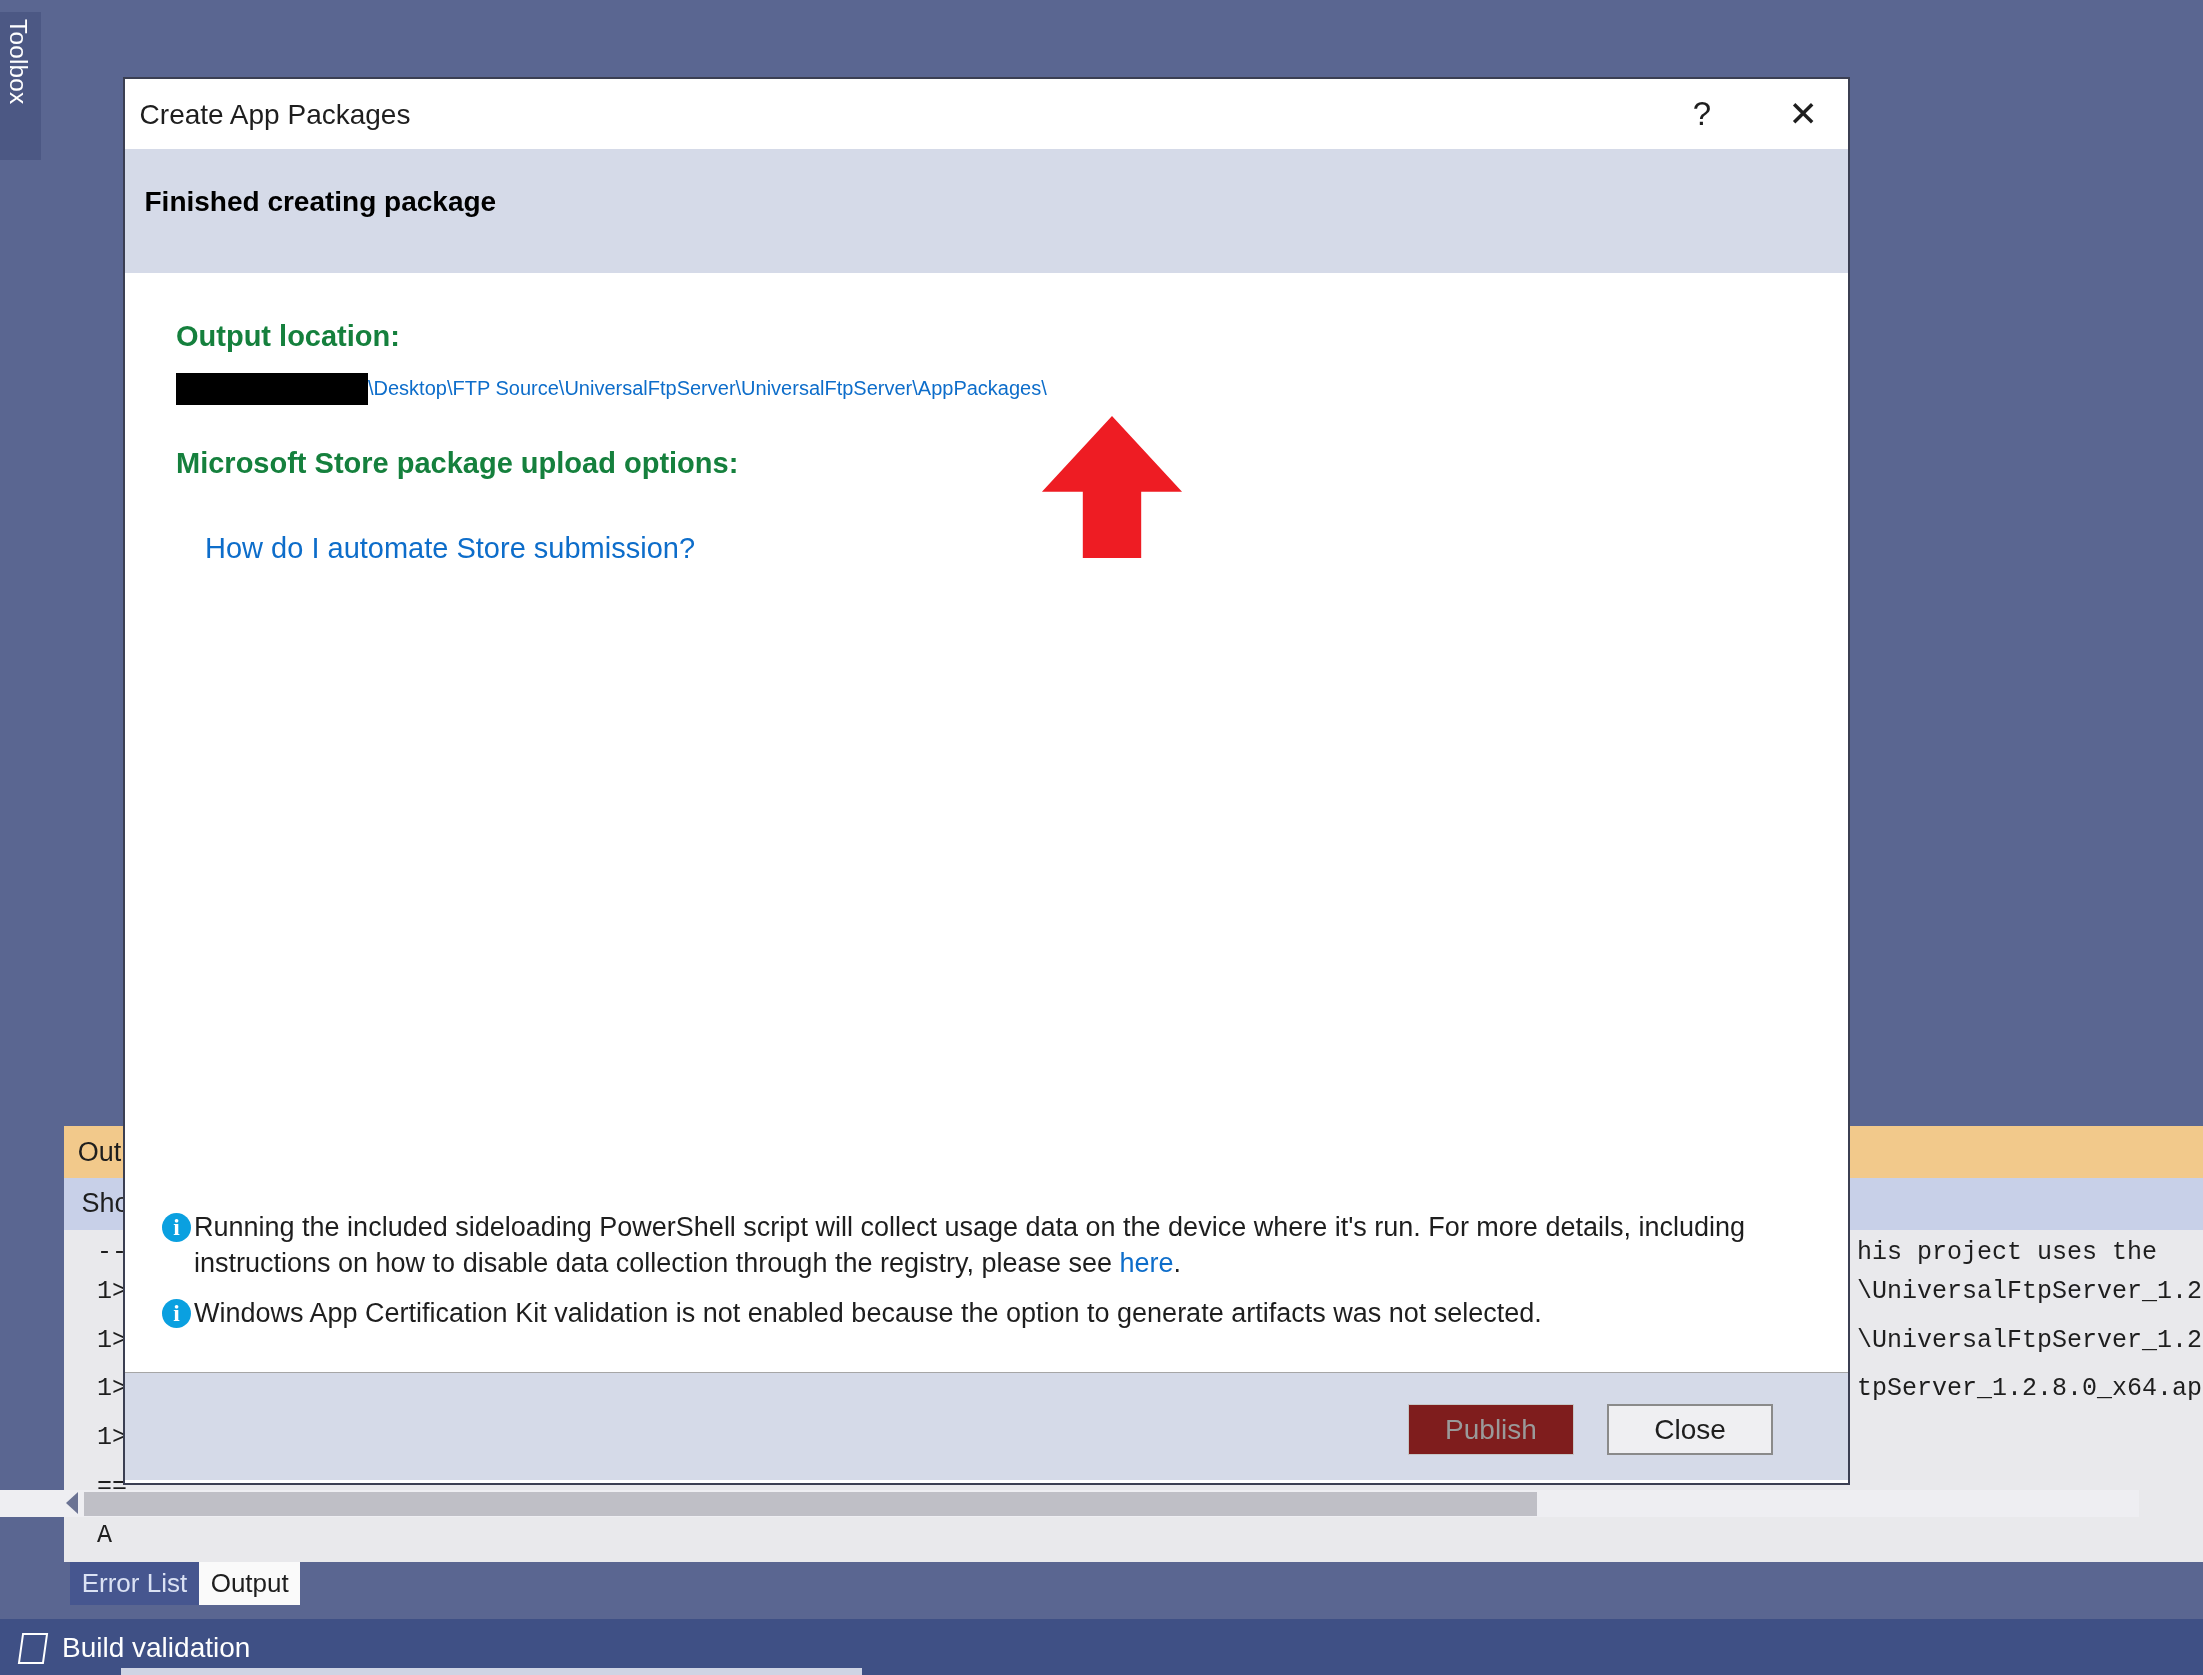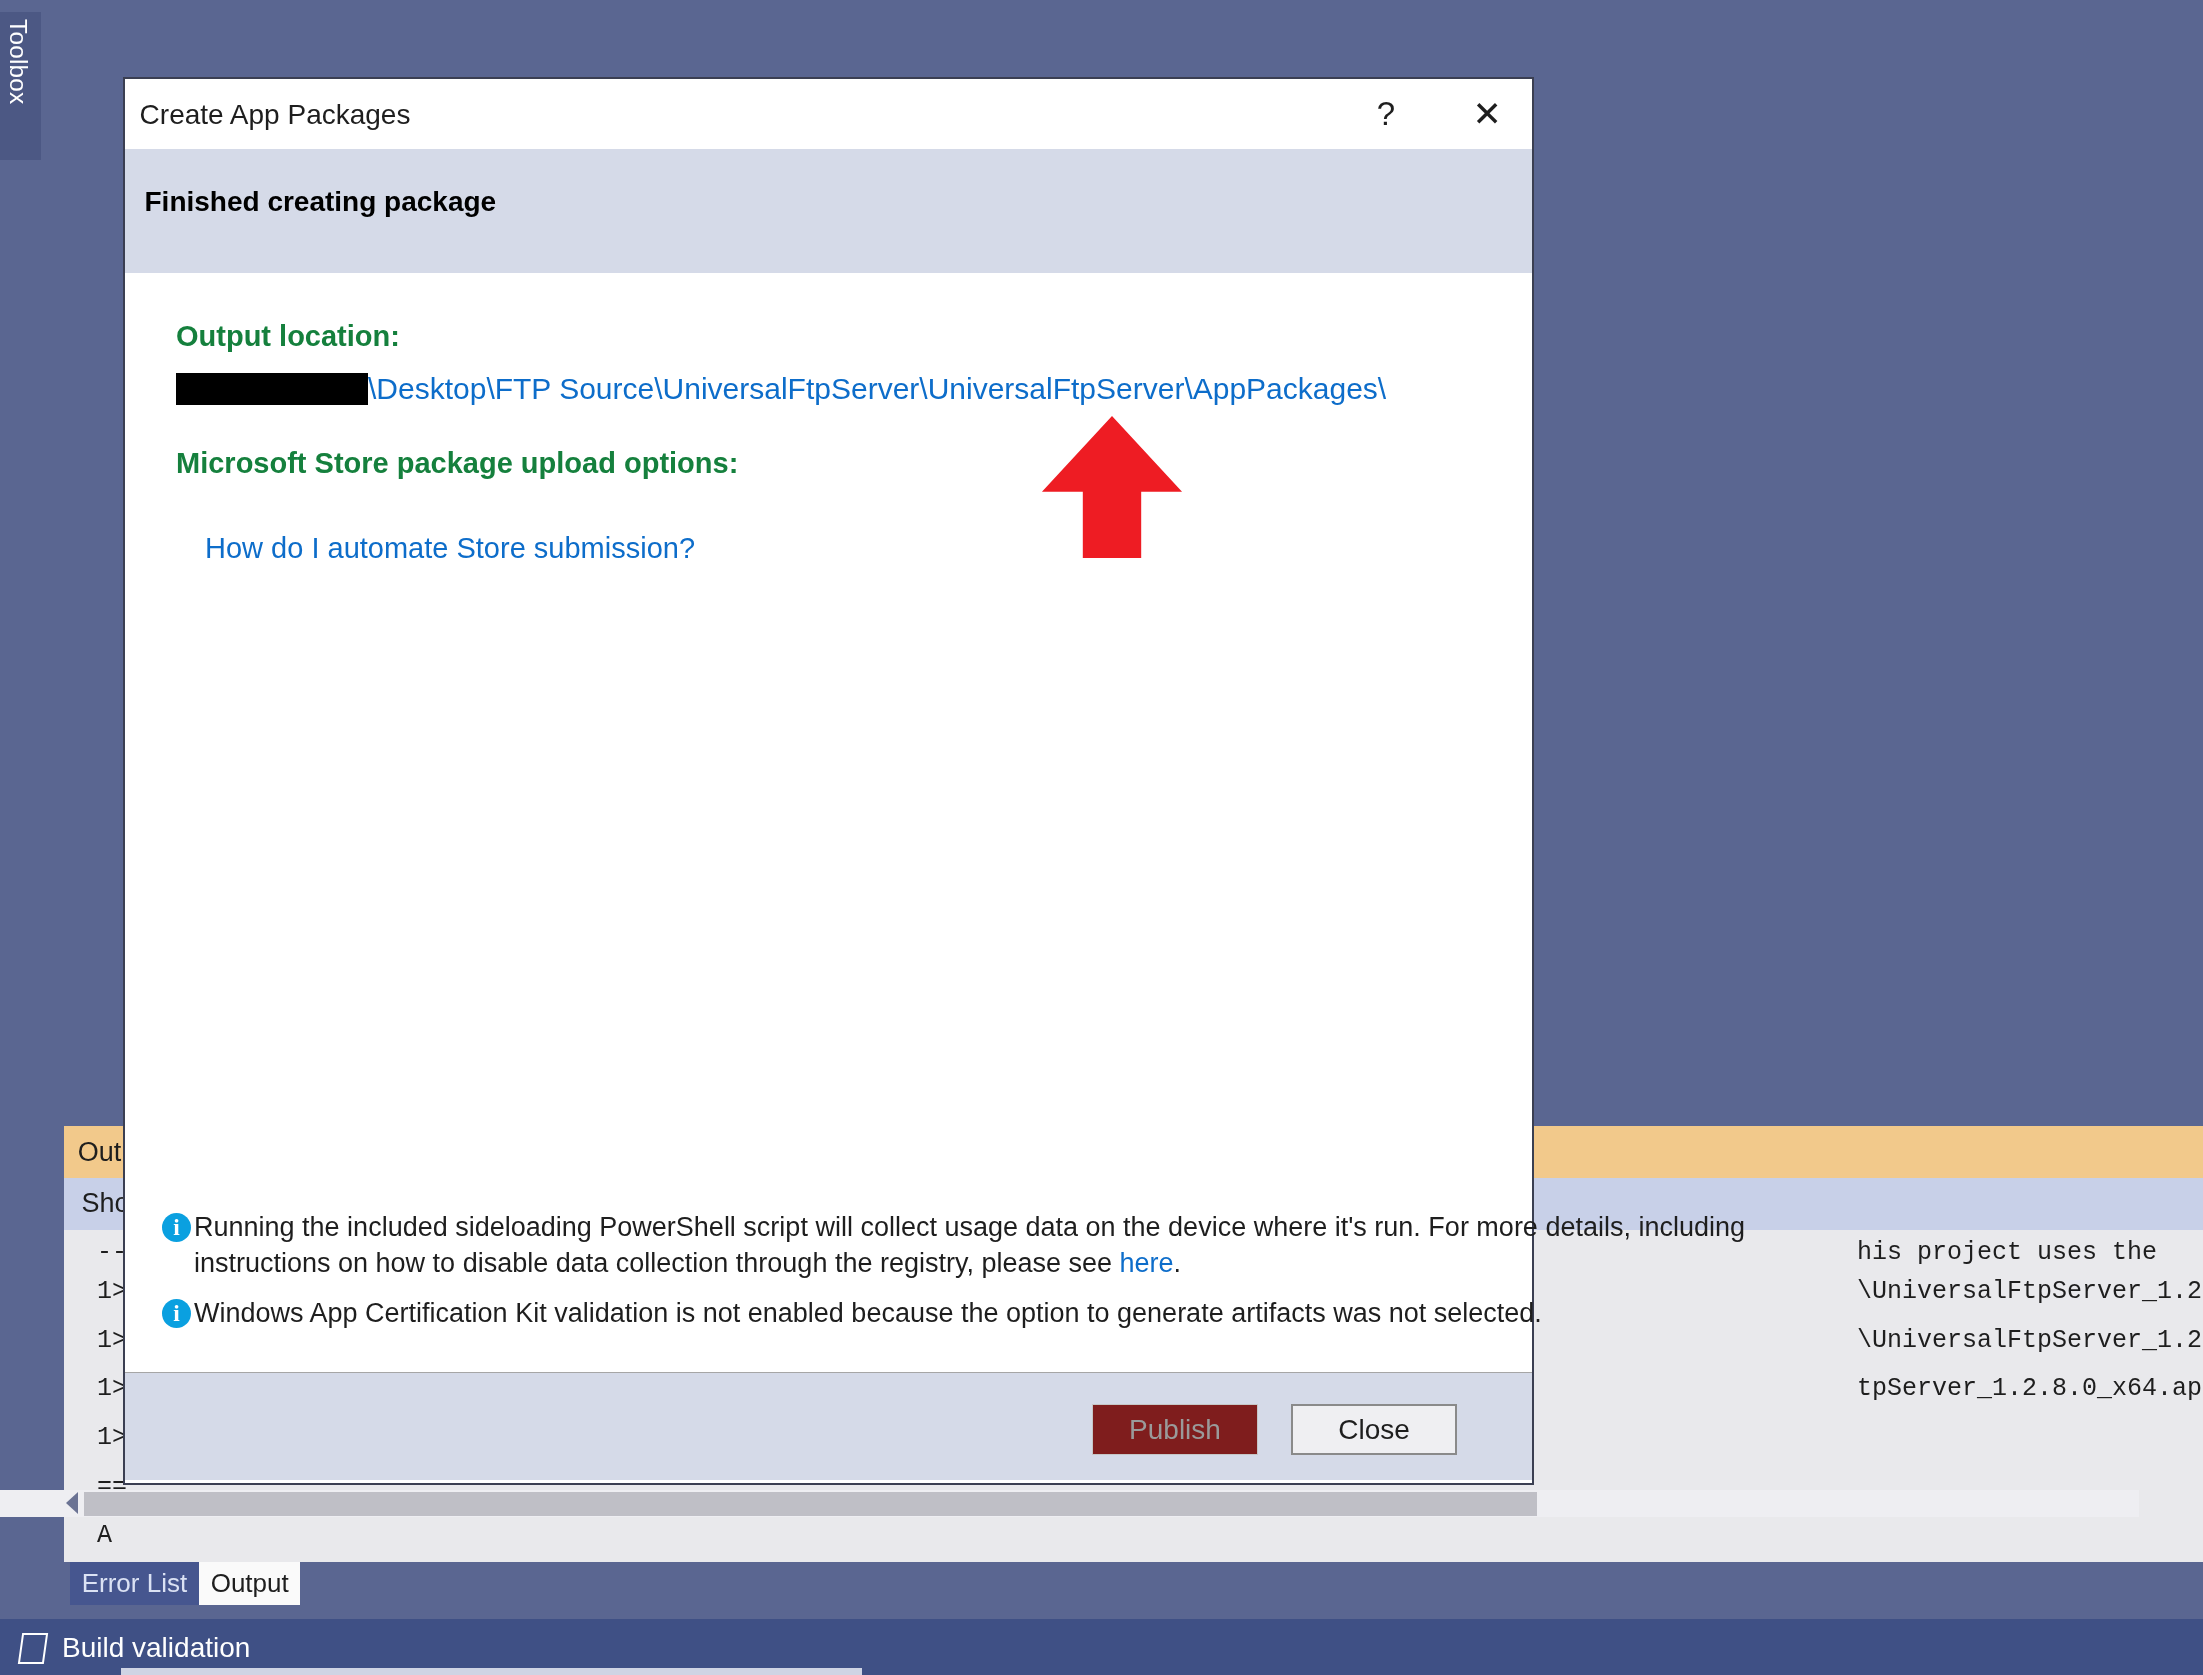--- a/index.html
+++ b/index.html
@@ -197,21 +197,21 @@
     width: 741px;
     height: 7.8px;
     background: #cfd4e4;
   }
 
   
   #dialog {
     position: absolute;
     left: 123px;
     top: 77px;
-    width: 1411px;
+    width: 1727px;
     height: 1408px;
     background: #ffffff;
     border: 2px solid #3b3f52;
     box-sizing: border-box;
   }
   #dialog-titlebar {
     position: relative;
     height: 70px;
     background: #ffffff;
   }
@@ -288,21 +288,21 @@
     display: flex;
     align-items: center;
   }
   #redaction-block {
     display: inline-block;
     width: 192px;
     height: 32px;
     background: #000000;
   }
   #output-path-link {
-    font-size: 30px;
+    font-size: 20px;
     color: #0d6dca;
     white-space: nowrap;
     text-decoration: none;
     cursor: pointer;
   }
 
   #store-checkbox-row {
     position: absolute;
     left: 80px;
     top: 217px;

